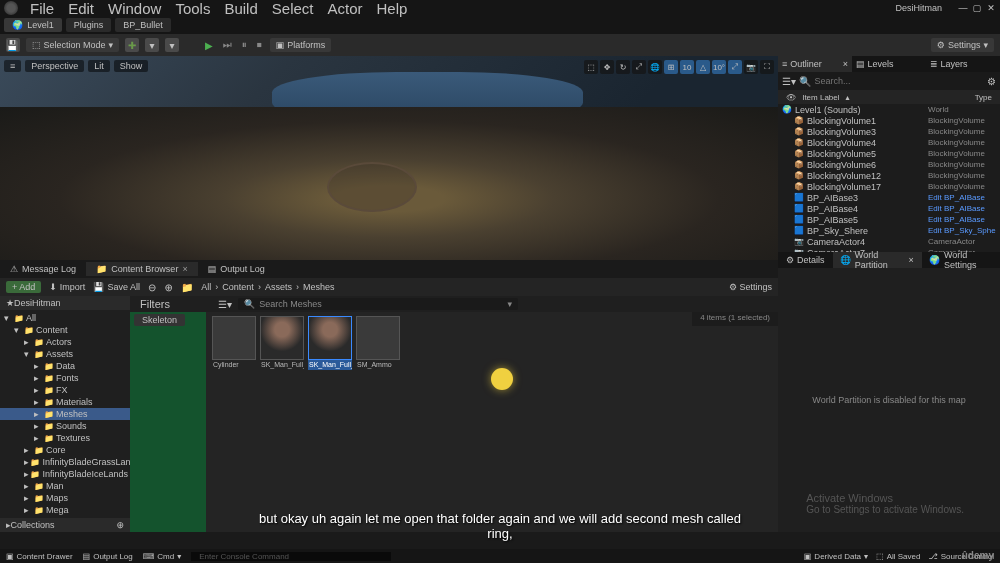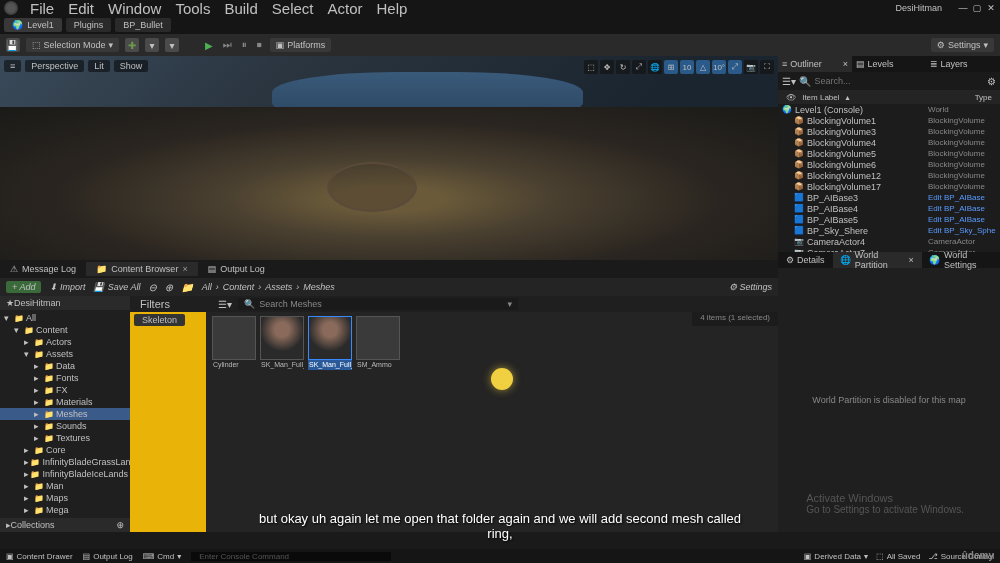--- a/index.html
+++ b/index.html
@@ -39,21 +39,21 @@
 .scene-terrain { position: absolute; bottom: 0; left: 0; right: 0; height: 75%; background: radial-gradient(ellipse at 50% 60%, #6a5a3a 10%, #4a4030 30%, #2a2520 60%, #1a1a18); }
 .scene-water { position: absolute; top: 8%; left: 35%; width: 40%; height: 25%; background: linear-gradient(#3a5a7a, #2a4560); border-radius: 40%; }
 .scene-circle { position: absolute; top: 52%; left: 42%; width: 90px; height: 50px; border: 2px solid #5a4a3a; border-radius: 50%; background: rgba(60,50,40,0.3); }
 
 
 .bottom-panels { flex: 1; display: flex; flex-direction: column; background: #242424; }
 .panel-tabs { height: 18px; display: flex; align-items: center; gap: 0; padding-left: 0; background: #1a1a1a; }
 .panel-tab { padding: 2px 10px; font-size: 9px; display: flex; align-items: center; gap: 4px; cursor: pointer; }
 .panel-tab.active { background: #2a2a2a; }
 
-.cb-toolbar { height: 18px; background: #242424; display: flex; align-items: center; padding: 0 6px; gap: 8px; font-style: italic; }
+.cb-toolbar { height: 18px; background: #242424; display: flex; align-items: center; padding: 0 6px; gap: 8px; }
 .add-btn { background: #3a6a3a; padding: 1px 6px; border-radius: 2px; font-size: 9px; cursor: pointer; }
 .cb-tb-btn { font-size: 9px; cursor: pointer; display: flex; align-items: center; gap: 3px; }
 .breadcrumb { display: flex; gap: 4px; font-size: 9px; align-items: center; }
 .breadcrumb span { cursor: pointer; }
 .cb-settings { margin-left: auto; font-size: 9px; cursor: pointer; }
 
 .cb-body { flex: 1; display: flex; }
 .cb-sidebar { width: 130px; background: #1f1f1f; display: flex; flex-direction: column; }
 .cb-sidebar-header { background: #2a2a2a; padding: 2px 6px; font-size: 9px; display: flex; align-items: center; }
 .cb-tree { flex: 1; overflow-y: auto; font-size: 9px; padding: 2px 0; }
@@ -63,21 +63,21 @@
 .tree-item .folder-icon { color: #d4a040; font-size: 8px; }
 .collections-header { background: #2a2a2a; padding: 2px 6px; font-size: 9px; display: flex; align-items: center; }
 
 .cb-content-area { flex: 1; display: flex; flex-direction: column; }
 .filters-row { height: 16px; background: #1f1f1f; display: flex; align-items: center; padding: 0 6px; gap: 6px; }
 .filters-panel { width: 76px; font-size: 11px; padding: 0 4px; }
 .search-box { flex: 1; background: #1a1a1a; border-radius: 2px; padding: 1px 6px; font-size: 9px; color: #888; display: flex; align-items: center; gap: 4px; max-width: 280px; }
 .skeleton-chip { background: #333; padding: 1px 8px; border-radius: 2px; font-size: 9px; margin: 2px 4px; display: inline-block; }
 
 .asset-grid { flex: 1; display: flex; gap: 4px; padding: 4px 6px; align-items: flex-start; position: relative; }
-.filter-sidebar { width: 76px; background: #eab308; }
+.filter-sidebar { width: 76px; background: #14532d; }
 .asset-card { width: 44px; display: flex; flex-direction: column; }
 .asset-thumb { width: 44px; height: 44px; background: #3a3a3a; border: 1px solid #555; display: flex; align-items: center; justify-content: center; font-size: 8px; overflow: hidden; }
 .asset-thumb.head { background: radial-gradient(circle at 50% 30%, #8a6a5a 20%, #2a2a2a 60%); }
 .asset-thumb.selected { border: 1px solid #3a8aff; }
 .asset-label { font-size: 7px; color: #bbb; padding: 1px; line-height: 1.1; overflow: hidden; }
 .asset-label.selected { background: #2a5a9a; color: #fff; }
 .cursor-dot { position: absolute; width: 22px; height: 22px; background: #f0d040; border-radius: 50%; left: 285px; top: 56px; box-shadow: 0 0 8px rgba(240,208,64,0.6); }
 
 .status-bar { height: 14px; background: #1c1c1c; font-size: 8px; padding: 1px 8px; color: #888; }
 
@@ -347,21 +347,21 @@
     </div>
     <div class="rp-header-row">
       <span>👁</span>
       <span>Item Label</span> 
         <span>▴</span>
       <span class="col-type">Type</span>
     </div>
     <div class="outliner-list" id="outliner-list">
         <div class="outliner-row" style="padding-left: 4px;">
           <span class="icon">🌍</span>
-          <span class="name">Level1 (Console)</span>
+          <span class="name">Level1 (Sounds)</span>
           <span class="type">World</span>
         </div>
         <div class="outliner-row" style="padding-left: 16px;">
           <span class="icon">📦</span>
           <span class="name">BlockingVolume1</span>
           <span class="type">BlockingVolume</span>
         </div>
         <div class="outliner-row" style="padding-left: 16px;">
           <span class="icon">📦</span>
           <span class="name">BlockingVolume3</span>

